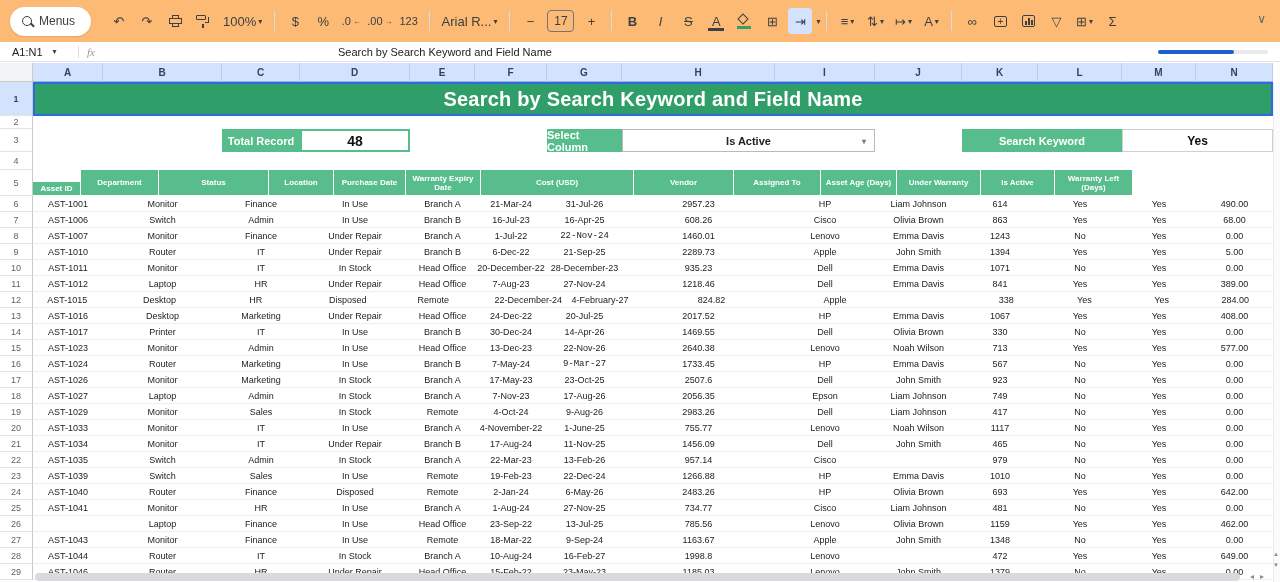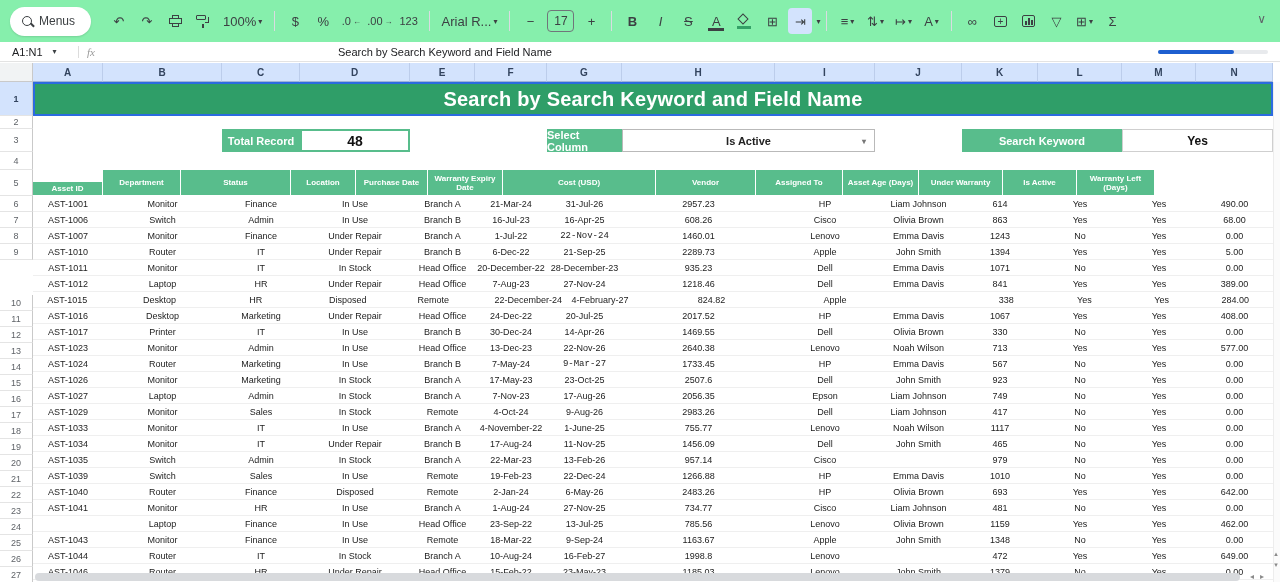--- a/index.html
+++ b/index.html
@@ -1,21 +1,21 @@
 <!DOCTYPE html>
 <html><head>
 <meta charset="utf-8">
 <style>
   * { margin:0; padding:0; box-sizing:border-box; }
   html,body { width:1280px; height:582px; overflow:hidden; }
   body { font-family:"Liberation Sans", sans-serif; background:#fff; position:relative; }
 
   
   .toolbar { position:absolute; left:0; top:0; width:1280px; height:42px;
-             background:#86efac; display:flex; align-items:center; padding:8px 10px; }
+             background:#fdba74; display:flex; align-items:center; padding:8px 10px; }
   .menus-pill { display:flex; align-items:center; gap:7px; background:#fff; border-radius:15px;
                 height:29px; padding:0 16px 0 12px; box-shadow:0 1px 2px rgba(0,0,0,.12); margin-right:14px; }
   .menus-pill .label { font-size:12px; color:#3c4043; }
   .mag { width:10px; height:10px; border:1.6px solid #3c4043; border-radius:50%; position:relative; }
   .mag::after { content:""; position:absolute; width:5px; height:1.6px; background:#3c4043;
                 transform:rotate(45deg); right:-4px; bottom:-1px; }
   .tb-btn { min-width:24px; height:26px; display:flex; align-items:center; justify-content:center;
             font-size:13px; color:#3c4043; border-radius:4px; margin:0 2px; white-space:nowrap; }
   .tb-btn.sm { font-size:11px; }
   .tb-btn.wide { padding:0 4px; }
@@ -263,21 +263,21 @@
 <div class="row-headers">
     <div class="row-h sel" style="height: 34px;">1</div>
     <div class="row-h" style="height: 13px;">2</div>
     <div class="row-h" style="height: 23px;">3</div>
     <div class="row-h" style="height: 18px;">4</div>
     <div class="row-h" style="height: 26px;">5</div>
     <div class="row-h" style="height: 16px;">6</div>
     <div class="row-h" style="height: 16px;">7</div>
     <div class="row-h" style="height: 16px;">8</div>
     <div class="row-h" style="height: 16px;">9</div>
-    <div class="row-h" style="height: 16px; margin-top: 35px;">10</div>
+    <div class="row-h" style="height: 16px;">10</div>
     <div class="row-h" style="height: 16px;">11</div>
     <div class="row-h" style="height: 16px;">12</div>
     <div class="row-h" style="height: 16px;">13</div>
     <div class="row-h" style="height: 16px;">14</div>
     <div class="row-h" style="height: 16px;">15</div>
     <div class="row-h" style="height: 16px;">16</div>
     <div class="row-h" style="height: 16px;">17</div>
     <div class="row-h" style="height: 16px;">18</div>
     <div class="row-h" style="height: 16px;">19</div>
     <div class="row-h" style="height: 16px;">20</div>
@@ -300,21 +300,21 @@
   <div class="ctl green" style="left:514px; width:75px;">Select Column</div>
   <div class="ctl dropdown" style="left:589px; width:253px;">
     <span>Is Active</span>
     <span class="dd-caret">▾</span>
   </div>
   <div class="ctl green" style="left:929px; width:160px;">Search Keyword</div>
   <div class="ctl plainbox" style="left:1089px; width:151px;">Yes</div>
 
   <div class="asset-table">
     <div class="thead">
-        <div class="th" style="width: 70px; margin-top: 12px;">Asset ID</div>
+        <div class="th" style="width: 48px; margin-top: 12px;">Asset ID</div>
         <div class="th" style="width: 78px;">Department</div>
         <div class="th" style="width: 110px;">Status</div>
         <div class="th" style="width: 65px;">Location</div>
         <div class="th" style="width: 72px;">Purchase Date</div>
         <div class="th" style="width: 75px;">Warranty Expiry Date</div>
         <div class="th" style="width: 153px;">Cost (USD)</div>
         <div class="th" style="width: 100px;">Vendor</div>
         <div class="th" style="width: 87px;">Assigned To</div>
         <div class="th" style="width: 76px;">Asset Age (Days)</div>
         <div class="th" style="width: 84px;">Under Warranty</div>

